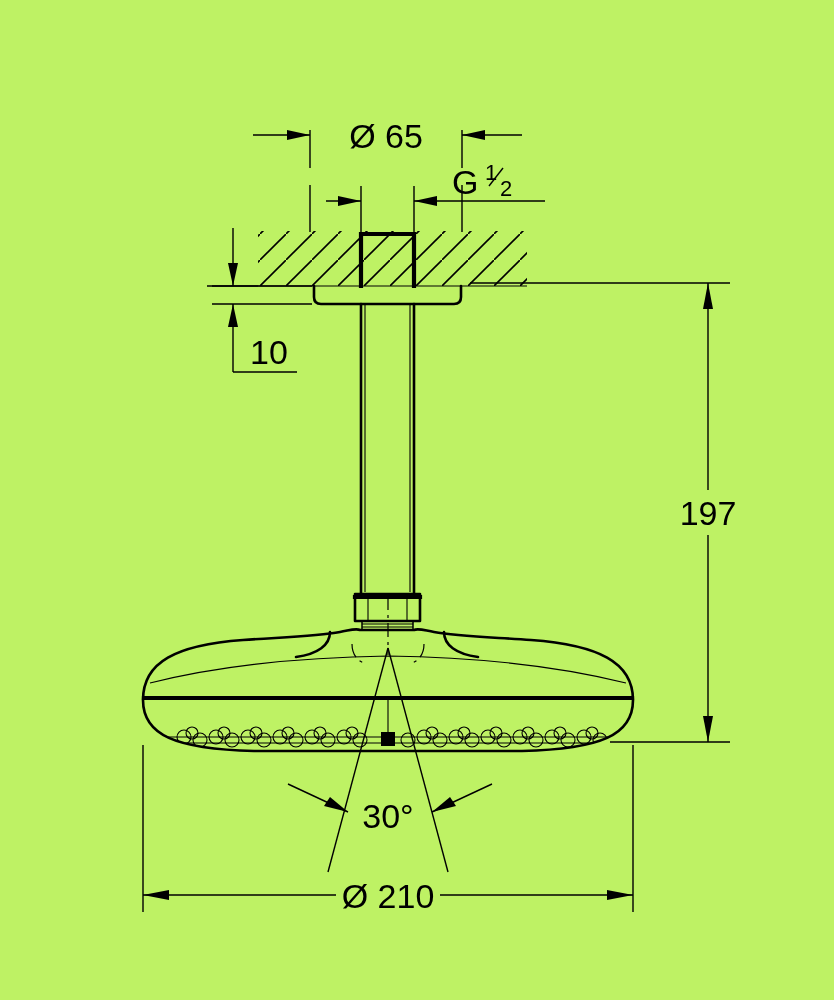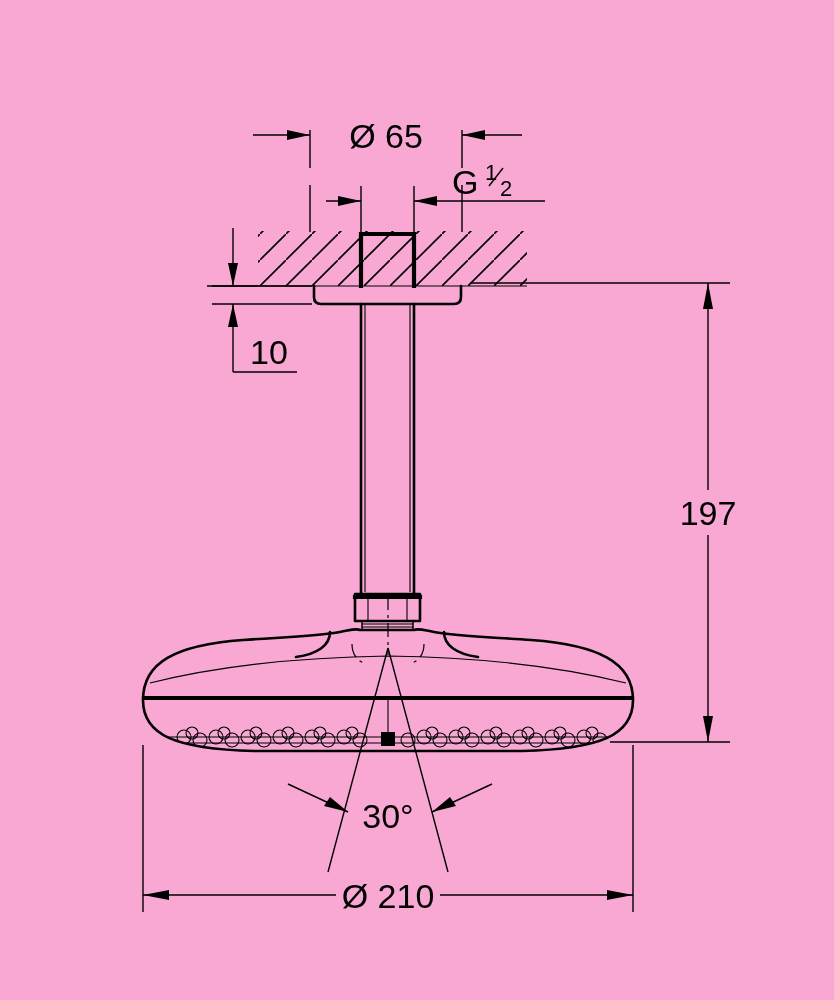--- a/index.html
+++ b/index.html
@@ -10,21 +10,21 @@
   body {
     width: 834px;
     height: 1000px;
     font-family: "Liberation Sans", sans-serif;
     overflow: hidden;
   }
   #drawing-root {
     position: relative;
     width: 834px;
     height: 1000px;
-    background: #f9a8d4;
+    background: #bef264;
   }
   svg#tech-drawing {
     display: block;
     width: 834px;
     height: 1000px;
   }
   .dim-text {
     font-family: "Liberation Sans", sans-serif;
     font-size: 34px;
     fill: #000000;

